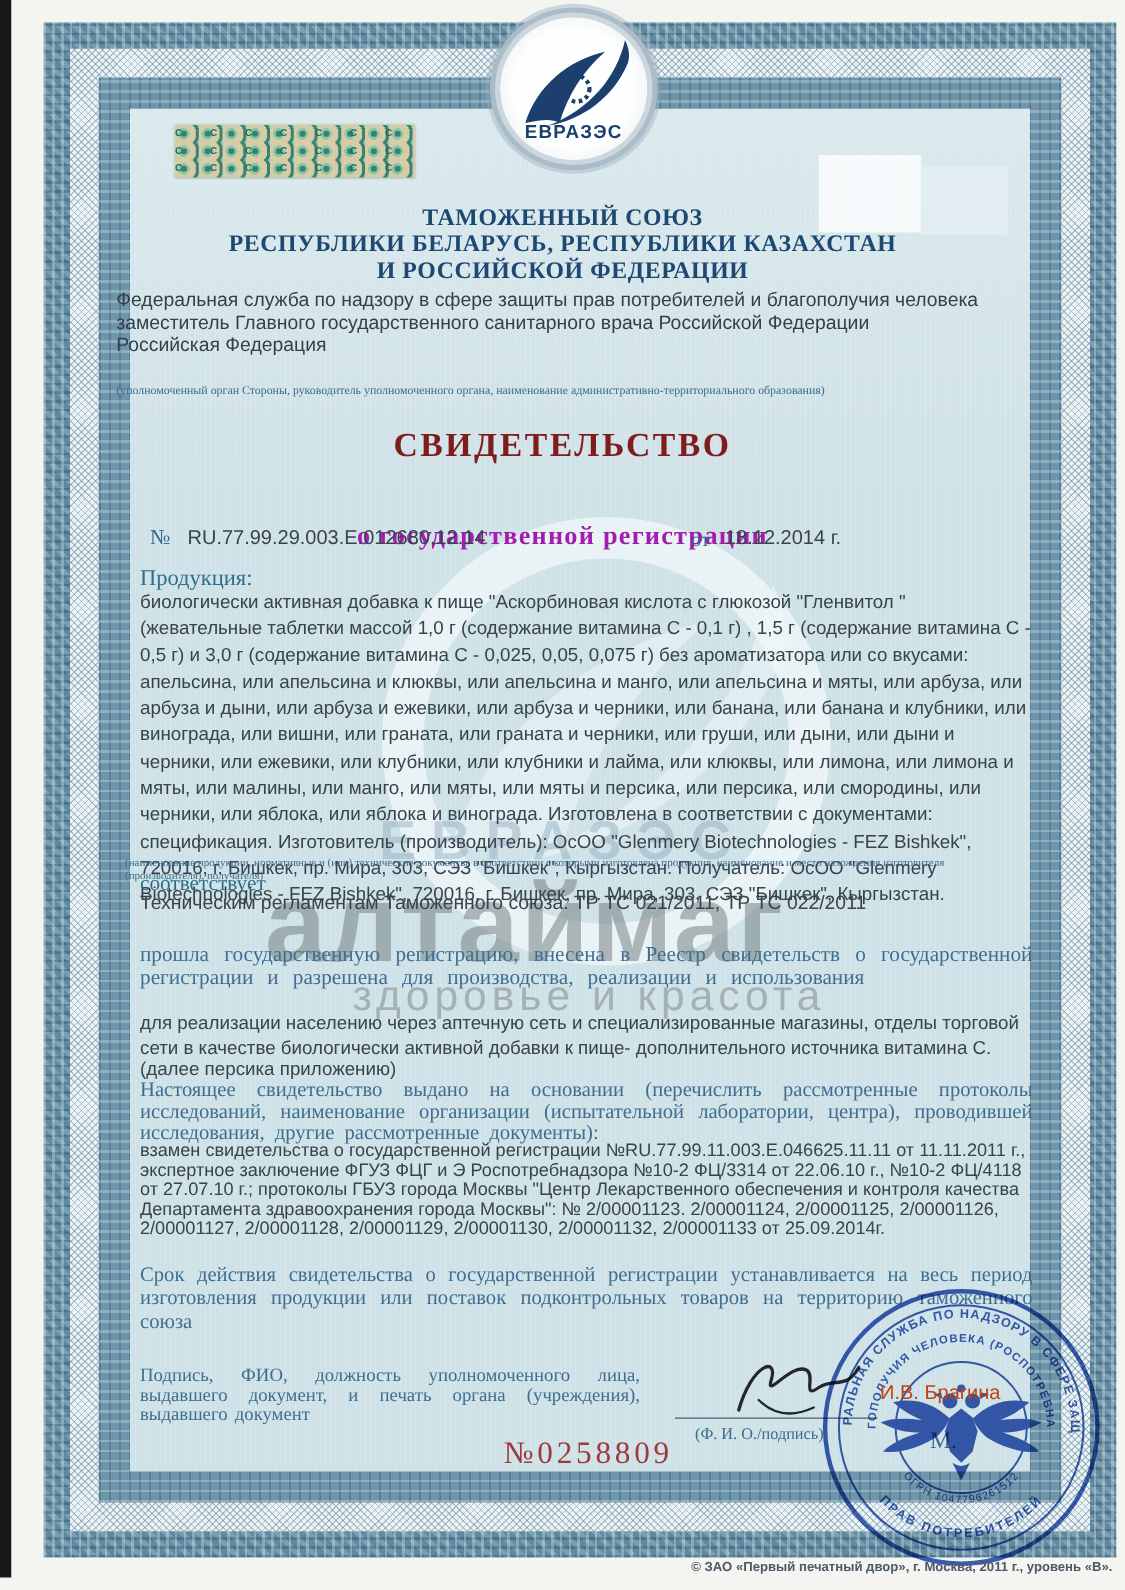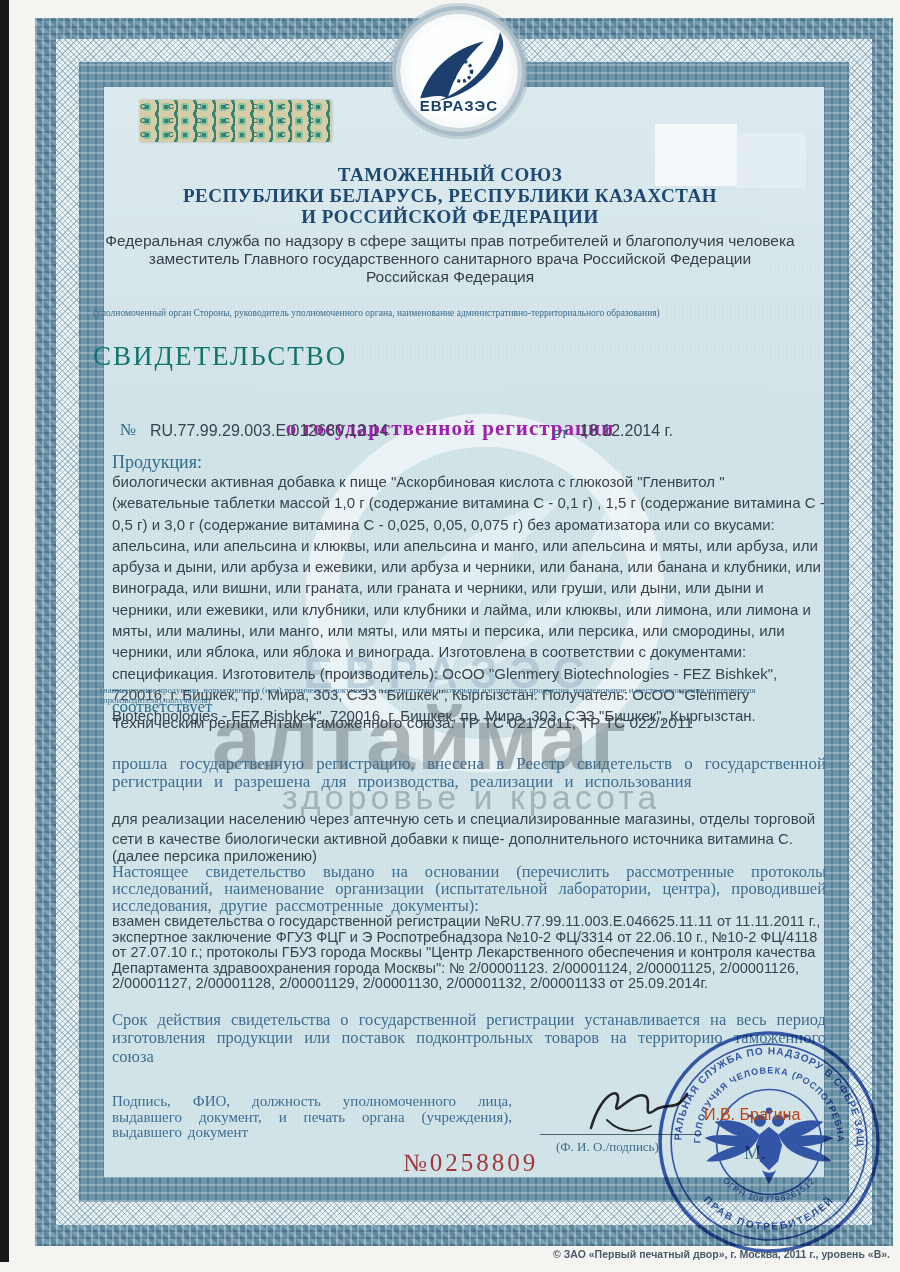--- a/index.html
+++ b/index.html
@@ -77,24 +77,24 @@
   .wm{z-index:1;pointer-events:none;}
   .wm-org{left:0;top:648px;width:900px;text-align:center;font-weight:bold;font-size:44px;
     letter-spacing:12px;color:rgba(148,176,196,.50);}
   .wm-brand{left:212px;top:688px;font-weight:bold;font-size:88px;letter-spacing:2px;
     color:rgba(104,114,118,.48);}
   .wm-tagline{left:282px;top:778px;font-size:34px;letter-spacing:4px;color:rgba(122,132,136,.52);}
 
   
   .hdr{left:93px;width:714px;text-align:center;color:#1d4872;z-index:3;}
   .hdr-bold{font-weight:bold;font-size:19px;line-height:20px;letter-spacing:.5px;}
-  .agency{left:93px;width:714px;text-align:center;color:#353f49;font-size:15.5px;line-height:18px;z-index:3;}
+  .agency{left:93px;width:714px;text-align:left;color:#353f49;font-size:15.5px;line-height:18px;z-index:3;}
   .caption{color:#3c6b8c;font-size:9.5px;z-index:3;}
-  .title-main{left:93px;width:714px;text-align:left;font-weight:normal;font-size:27px;
-    letter-spacing:2px;color:#0f766e;z-index:3;}
+  .title-main{left:93px;width:714px;text-align:center;font-weight:bold;font-size:27px;
+    letter-spacing:2px;color:#7f1d1d;z-index:3;}
   .title-sub{left:93px;width:714px;text-align:center;font-weight:bold;font-size:21px;
     letter-spacing:1px;color:#a21caf;z-index:3;margin-top:40px;}
   .lbl-teal{color:#2f6d8a;z-index:3;}
   .typed{color:#39434c;z-index:3;}
   .form-serif{color:#3f6d91;text-align:justify;text-align-last:left;z-index:3;}
 
   .serial{left:403px;top:1149px;font-size:25px;letter-spacing:3px;color:#9e393b;z-index:3;}
   .footer{right:10px;top:1248px;font-size:10.5px;font-weight:bold;color:#4a5a66;z-index:6;}
 
   .fio-line{left:540px;top:1134px;width:162px;border-top:1.5px solid #49606f;z-index:3;}

